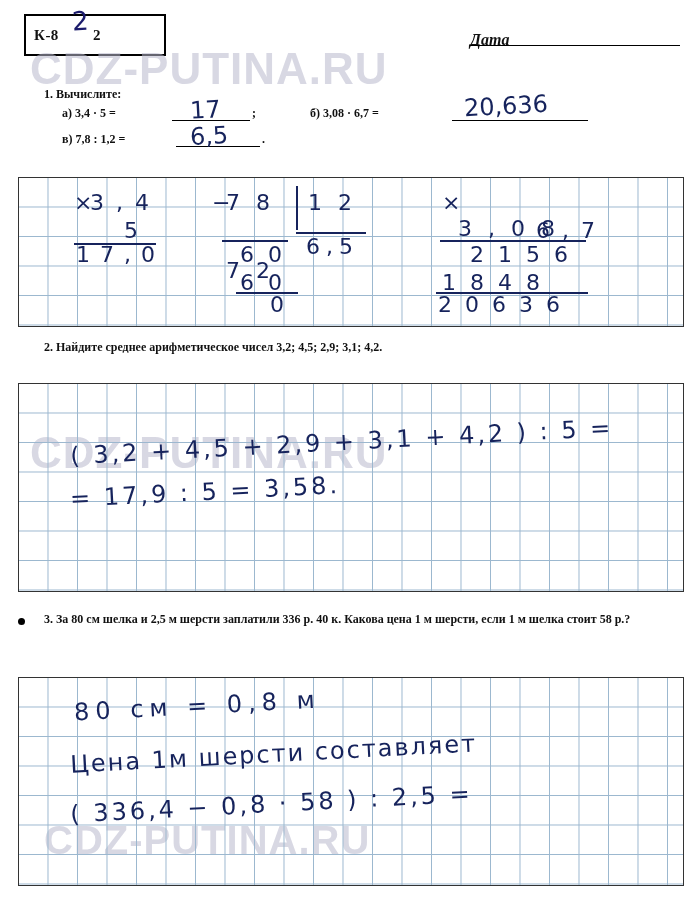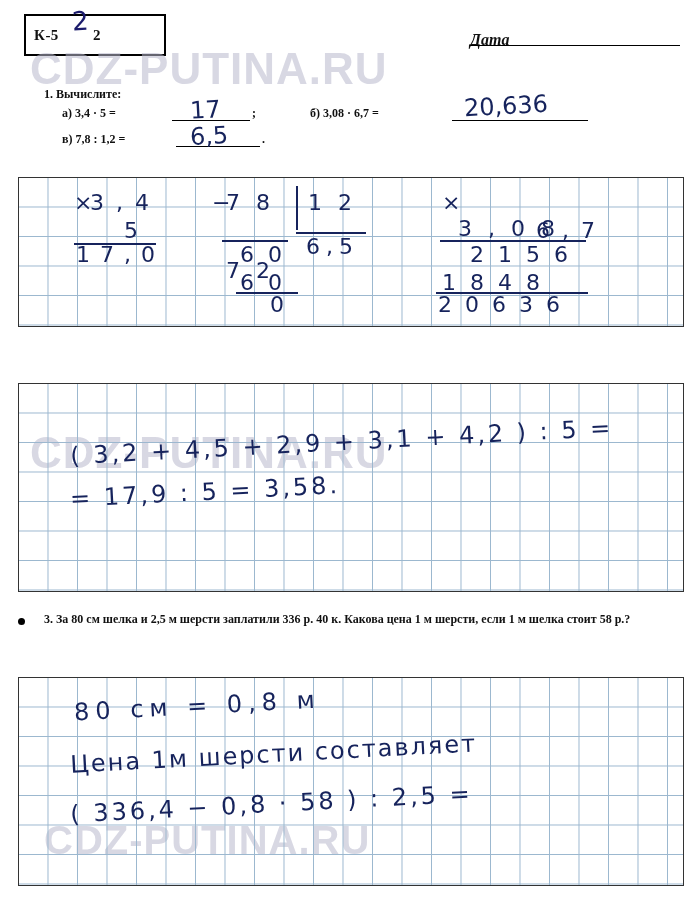--- a/index.html
+++ b/index.html
@@ -110,21 +110,21 @@
   .footer-note{
     position:absolute;left:16px;top:893px;font-size:11px;color:#777;margin-top:25px;
   }
 </style>
 </head>
 <body>
 
 <div class="page">
 
   <div class="hdr-box">
-    <span class="hdr-code">К-5</span>
+    <span class="hdr-code">К-8</span>
     <span class="hdr-var">2</span>
   </div>
   <div class="hdr-hand r-3">2</div>
 
   <div class="date-label">Дата</div>
   <div class="date-line"></div>
 
   <div class="wm wm1">CDZ-PUTINA.RU</div>
   <div class="wm wm2">CDZ-PUTINA.RU</div>
   <div class="wm wm3">CDZ-PUTINA.RU</div>
@@ -180,20 +180,24 @@
 
   <div class="hw blue s22" style="left:442px;top:190px;">×</div>
   <div class="hw blue s22" style="left:458px;top:190px;letter-spacing:16px;margin-top:26px;">3,08</div>
   <div class="hw blue s22" style="left:536px;top:218px;letter-spacing:12px;">6,7</div>
   <div class="hline" style="left:440px;top:240px;width:146px;"></div>
   <div class="hw blue s22" style="left:470px;top:242px;letter-spacing:14px;">2156</div>
   <div class="hw blue s22" style="left:442px;top:270px;letter-spacing:14px;">1848</div>
   <div class="hline" style="left:436px;top:292px;width:152px;"></div>
   <div class="hw blue s22" style="left:438px;top:292px;letter-spacing:13px;">20636</div>
 
+  <div class="task t2">
+    <span>2.</span>
+    <span>Найдите среднее арифметическое чисел 3,2; 4,5; 2,9; 3,1; 4,2.</span>
+  </div>
 
   <div class="grid g2"></div>
   <div class="hw blue s24 r-3" style="left:70px;top:428px;letter-spacing:3px;">( 3,2 + 4,5 + 2,9 + 3,1 + 4,2 ) : 5 =</div>
   <div class="hw blue s24 r-3" style="left:70px;top:478px;letter-spacing:3px;">= 17,9 : 5 = 3,58.</div>
 
   <div class="bullet"></div>
   <div class="task t3">
     <span>3.</span>
     <span>За 80 см шелка и 2,5 м шерсти заплатили 336 р. 40 к. Какова цена 1 м шерсти, если 1 м шелка стоит 58 р.?</span>
   </div>

